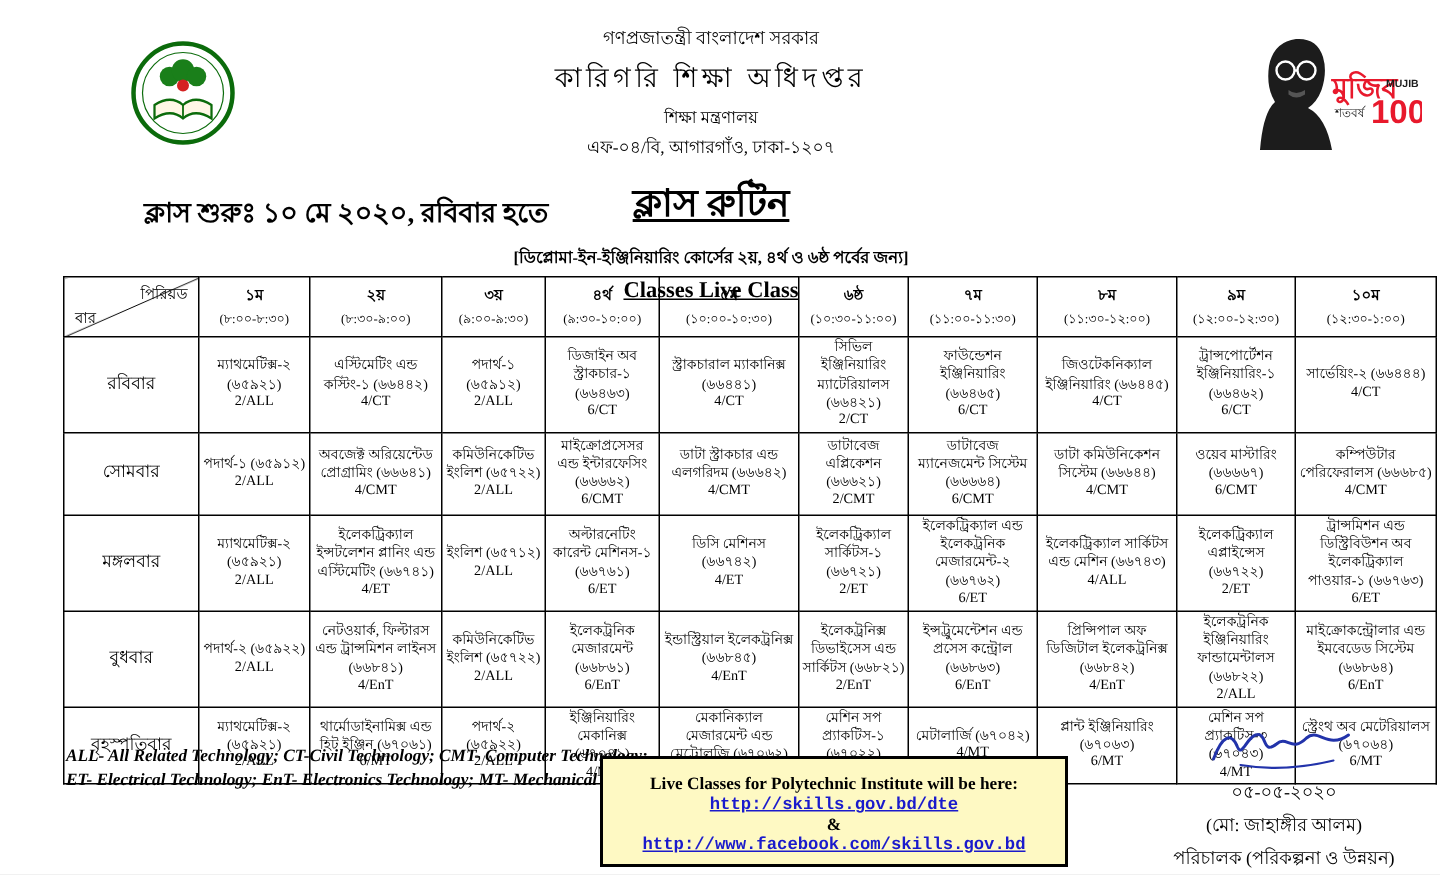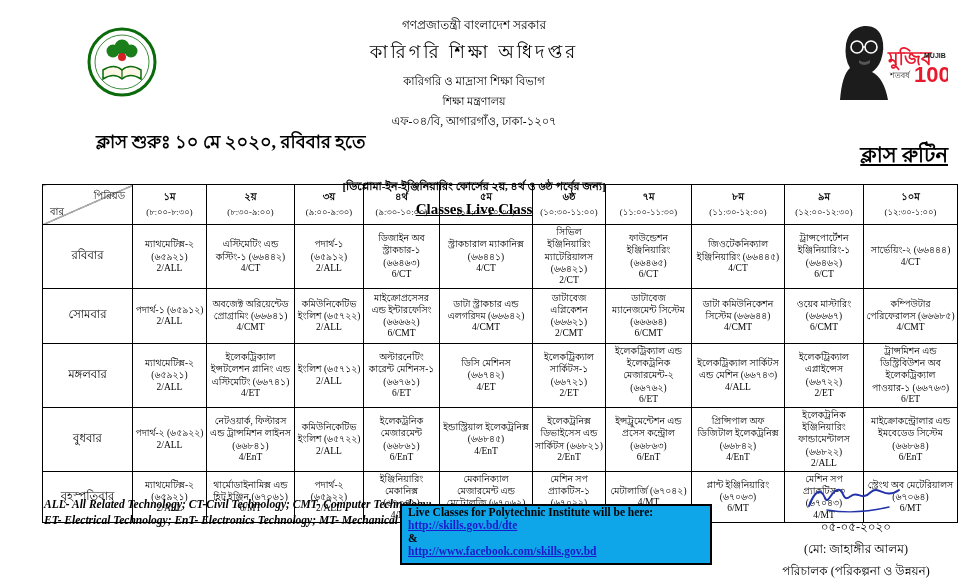--- a/index.html
+++ b/index.html
@@ -6,21 +6,21 @@
   .page{position:relative;width:960px;height:583px;background:#ffffff;overflow:hidden;
         font-family:"Liberation Serif","DejaVu Serif",serif;color:#000;}
 
   
   .center-head{position:absolute;left:0;right:12px;top:0;text-align:center;}
   .h-govt{margin-top:16px;font-size:12px;}
   .h-dept{margin-top:2px;font-size:18px;letter-spacing:3px;}
   .h-div{margin-top:4px;font-size:11.5px;}
   .h-min{margin-top:1px;font-size:11px;}
   .h-addr{margin-top:1px;font-size:11.5px;}
-  .h-title{margin-top:7px;font-size:21px;font-weight:bold;text-decoration:underline;text-align:right;}
+  .h-title{margin-top:7px;font-size:25px;font-weight:bold;text-decoration:underline;}
   .h-sub{margin-top:4px;font-size:11px;font-weight:bold;}
   .h-fb{margin-top:4px;font-size:15px;font-weight:bold;text-decoration:underline;}
   .start-note{position:absolute;left:96px;top:128px;font-size:18px;font-weight:bold;white-space:nowrap;}
   .logo-left{position:absolute;left:86px;top:26px;}
   .logo-right{position:absolute;left:826px;top:20px;}
 
   
   table.routine{position:absolute;left:42px;top:184px;width:915px;border-collapse:collapse;table-layout:fixed;}
   .routine th,.routine td{border:1px solid #000;padding:1px 2px;text-align:center;vertical-align:middle;overflow:hidden;}
   .routine thead tr{height:40px;}
@@ -35,23 +35,23 @@
   td .grp{font-size:9.5px;line-height:1.25;}
   tbody tr:nth-child(1){height:54px;}
   tbody tr:nth-child(2){height:55px;}
   tbody tr:nth-child(3){height:62px;}
   tbody tr:nth-child(4){height:60px;}
   tbody tr:nth-child(5){height:48px;}
 
   
   .legend{position:absolute;left:44px;top:496px;font-size:11.5px;font-weight:bold;line-height:1.4;font-style:italic;}
   .live-box{position:absolute;left:400px;top:504px;width:296px;border:2px solid #000;
-            text-align:left;padding:0 6px 6px 6px;background:#0ea5e9;}
+            text-align:center;padding:11px 6px 6px 6px;background:#fef9c3;}
   .live-box .lb-title{font-size:11.5px;font-weight:bold;}
-  .live-box a{color:#1a1acc;font-size:11.5px;font-weight:bold;text-decoration:underline;display:block;margin-top:1px;}
+  .live-box a{color:#1a1acc;font-size:11.5px;font-weight:bold;text-decoration:underline;display:block;margin-top:1px;font-family:Liberation Mono, monospace;}
   .live-box .lb-amp{font-size:11.5px;font-weight:bold;margin-top:1px;}
   .sign-block{position:absolute;left:756px;top:482px;width:200px;text-align:center;}
   .sign-date{font-size:12px;margin-top:-2px;text-align:center;}
   .sign-name{font-size:12px;margin-top:2px;}
   .sign-role{font-size:12px;margin-top:2px;}
 </style>
 </head>
 <body>
 
 <div class="page">
@@ -79,21 +79,20 @@
       <text x="62" y="45" font-size="19" font-weight="bold" fill="#e8192c" font-family="Liberation Serif, serif">মুজিব</text>
       <text x="98" y="38" font-size="7" font-weight="bold" fill="#1c1c1c" font-family="Liberation Sans, sans-serif">MUJIB</text>
       <text x="64" y="58" font-size="8" fill="#1c1c1c" font-family="Liberation Serif, serif">শতবর্ষ</text>
       <text x="88" y="62" font-size="22" font-weight="bold" fill="#e8192c" font-family="Liberation Sans, sans-serif">100</text>
     </svg>
   </span>
 
   <div class="center-head">
     <div class="h-govt">গণপ্রজাতন্ত্রী বাংলাদেশ সরকার</div>
     <div class="h-dept">কারিগরি শিক্ষা অধিদপ্তর</div>
-    <div class="h-div">কারিগরি ও মাদ্রাসা শিক্ষা বিভাগ</div>
     <div class="h-min">শিক্ষা মন্ত্রণালয়</div>
     <div class="h-addr">এফ-০৪/বি, আগারগাঁও, ঢাকা-১২০৭</div>
     <div class="h-title">ক্লাস রুটিন</div>
     <div class="h-sub">[ডিপ্লোমা-ইন-ইঞ্জিনিয়ারিং কোর্সের ২য়, ৪র্থ ও ৬ষ্ঠ পর্বের জন্য]</div>
     <div class="h-fb">Classes Live Class</div>
   </div>
 
   <div class="start-note">ক্লাস শুরুঃ ১০ মে ২০২০, রবিবার হতে</div>
 
   <table class="routine">

